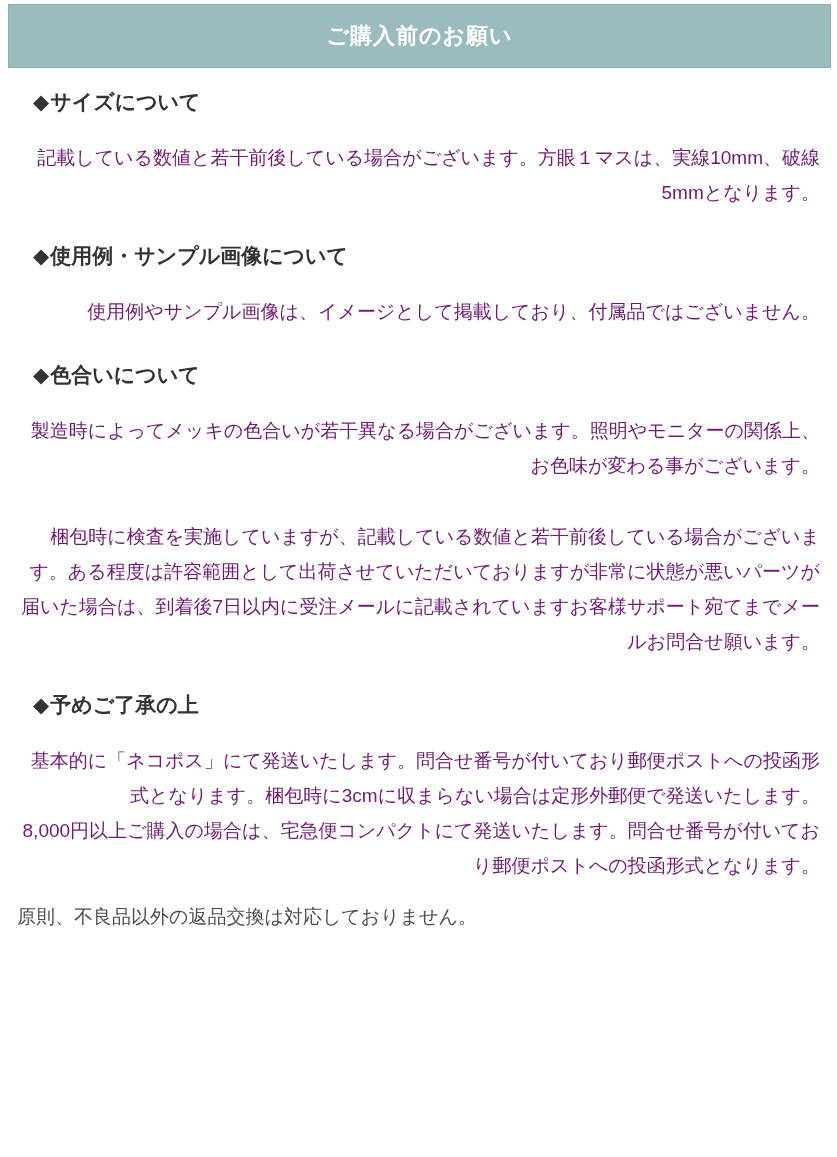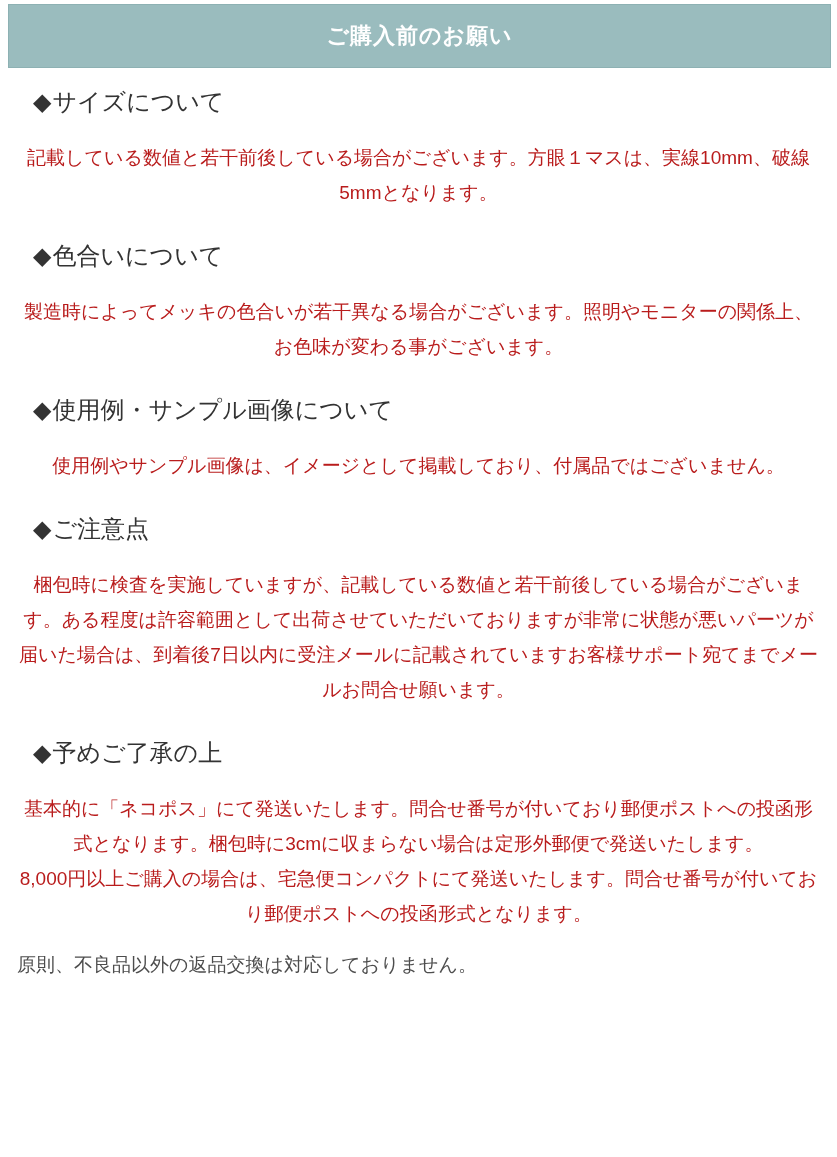--- a/index.html
+++ b/index.html
@@ -38,34 +38,34 @@
     padding: 0 17px 14px 17px;
   }
   .sec {
     margin-top: 36px;
   }
   .sec.first {
     margin-top: 24px;
   }
   .sec-heading {
     margin: 0 0 0 16px;
-    font-size: 24px;
-    font-weight: normal;
+    font-size: 21px;
+    font-weight: bold;
     color: #333333;
     line-height: 20px;
   }
   .sec-heading .bullet {
     margin-right: 1px;
   }
   .sec-body {
     margin: 28px 0 0 0;
     font-size: 19px;
-    color: #b91c1c;
+    color: #701a75;
     line-height: 35px;
-    text-align: center;
+    text-align: right;
   }
   .sec-body .ln,
   .closing .ln {
     display: block;
   }
   .closing {
     margin: 16px 0 0 0;
     font-size: 19px;
     color: #4d4d4d;
     line-height: 35px;
@@ -83,35 +83,34 @@
   <div class="content">
 
     <section class="sec first">
       <h3 class="sec-heading"><span class="bullet">◆</span><span>サイズについて</span></h3>
       <p class="sec-body">
           <span class="ln">記載している数値と若干前後している場合がございます。方眼１マスは、実線10mm、破線5mmとなります。</span>
         </p>
     </section>
 
     <section class="sec">
+      <h3 class="sec-heading"><span class="bullet">◆</span><span>使用例・サンプル画像について</span></h3>
+      <p class="sec-body">
+          <span class="ln">使用例やサンプル画像は、イメージとして掲載しており、付属品ではございません。</span>
+        </p>
+    </section>
+
+    <section class="sec">
       <h3 class="sec-heading"><span class="bullet">◆</span><span>色合いについて</span></h3>
       <p class="sec-body">
           <span class="ln">製造時によってメッキの色合いが若干異なる場合がございます。照明やモニターの関係上、お色味が変わる事がございます。</span>
         </p>
     </section>
 
     <section class="sec">
-      <h3 class="sec-heading"><span class="bullet">◆</span><span>使用例・サンプル画像について</span></h3>
-      <p class="sec-body">
-          <span class="ln">使用例やサンプル画像は、イメージとして掲載しており、付属品ではございません。</span>
-        </p>
-    </section>
-
-    <section class="sec">
-      <h3 class="sec-heading"><span class="bullet">◆</span><span>ご注意点</span></h3>
       <p class="sec-body">
           <span class="ln">梱包時に検査を実施していますが、記載している数値と若干前後している場合がございます。ある程度は許容範囲として出荷させていただいておりますが非常に状態が悪いパーツが届いた場合は、到着後7日以内に受注メールに記載されていますお客様サポート宛てまでメールお問合せ願います。</span>
         </p>
     </section>
 
 
     <section class="sec">
       <h3 class="sec-heading"><span class="bullet">◆</span><span>予めご了承の上</span></h3>
       <p class="sec-body">
           <span class="ln">基本的に「ネコポス」にて発送いたします。問合せ番号が付いており郵便ポストへの投函形式となります。梱包時に3cmに収まらない場合は定形外郵便で発送いたします。</span>

